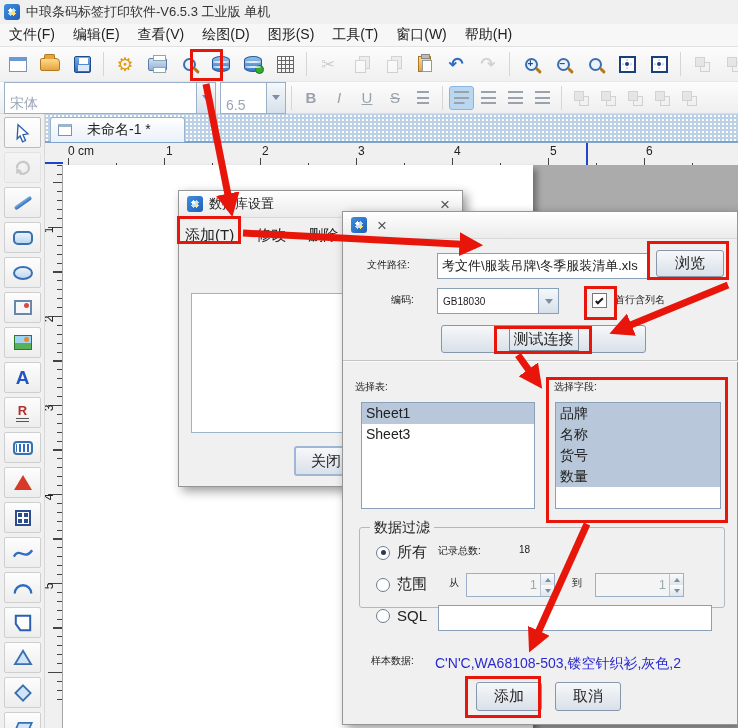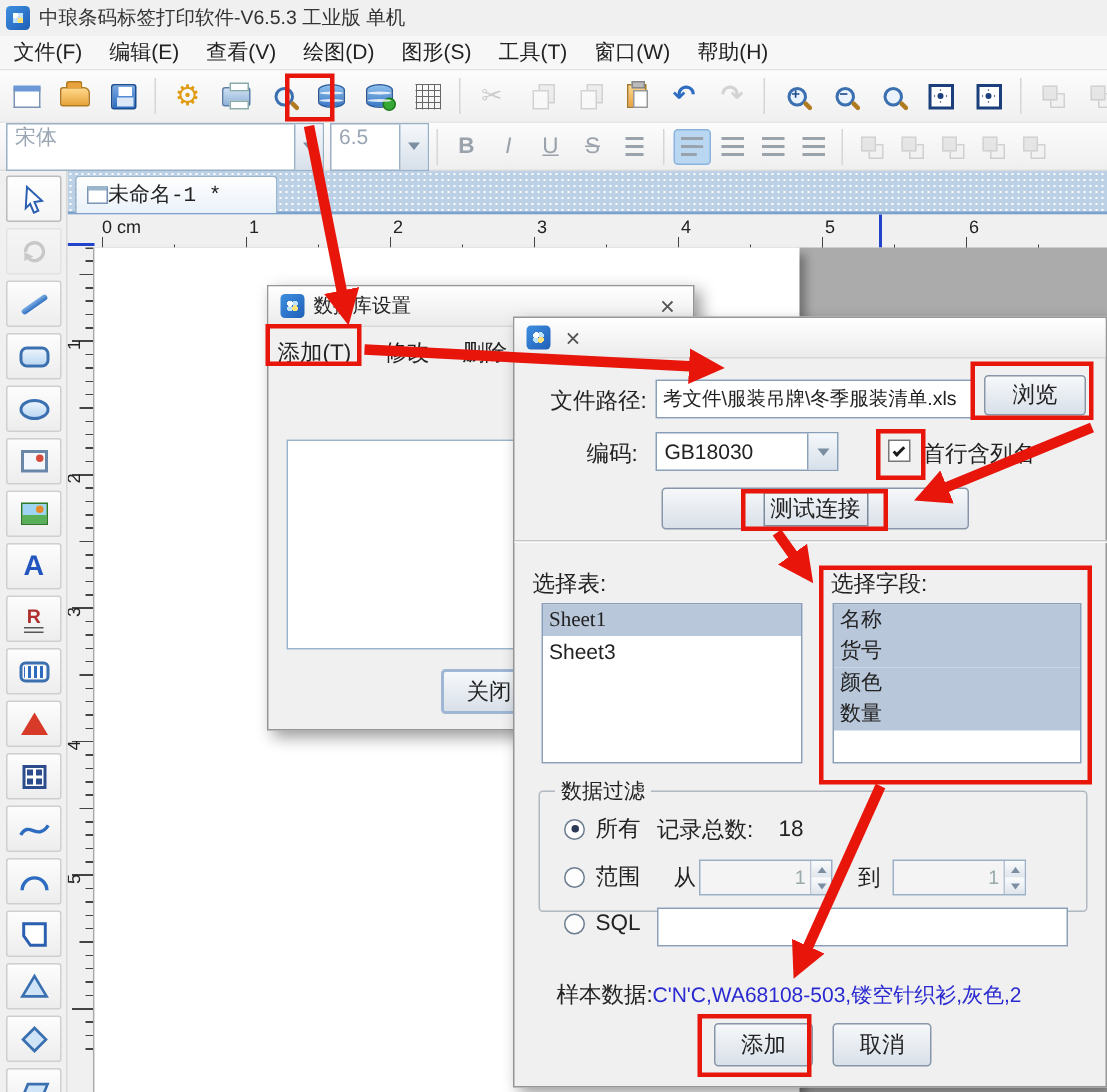--- a/index.html
+++ b/index.html
@@ -58,21 +58,21 @@
   .i-paste{width:13px;height:16px;background:linear-gradient(#ffd98a,#e8a33d);border:1px solid #a8782a;position:relative;}
   .i-paste::before{content:"";position:absolute;left:2px;top:-3px;width:7px;height:3px;background:#bbb;border:1px solid #888;}
   .i-paste::after{content:"";position:absolute;left:3px;top:3px;width:8px;height:10px;background:#fff;border:1px solid #999;}
   .i-undo{font-size:18px;color:#2d6cc0;font-weight:bold;}
   .i-redo{font-size:18px;color:#999;font-weight:bold;}
   .i-fit{width:17px;height:17px;border:2px solid #1b3f7a;position:relative;background:#fff;}
   .i-fit::after{content:"";position:absolute;left:4.5px;top:4.5px;width:4px;height:4px;background:#1b3f7a;border-radius:50%;box-shadow:0 -4px 0 -1.5px #1b3f7a,0 4px 0 -1.5px #1b3f7a,-4px 0 0 -1.5px #1b3f7a,4px 0 0 -1.5px #1b3f7a;}
   .i-arrange{width:10px;height:10px;background:#ccc;border:1px solid #999;box-shadow:5px 5px 0 -1px #eee,5px 5px 0 0 #999;margin:-4px 0 0 -4px;}
 
   
-  .combo{height:32px;border:1px solid #9ab0c6;background:#fff;display:flex;align-items:flex-start;position:relative;}
+  .combo{height:32px;border:1px solid #9ab0c6;background:#fff;display:flex;align-items:flex-end;position:relative;}
   .combo .cval{flex:1;padding:0 5px;color:#9aa6b4;font-size:14px;overflow:hidden;white-space:nowrap;}
   .combo .cbtn{width:19px;height:100%;background:linear-gradient(#f5f8fb,#d7e0ea);border-left:1px solid #9ab0c6;display:flex;align-items:center;justify-content:center;}
   .tri-down{width:0;height:0;border-left:4px solid transparent;border-right:4px solid transparent;border-top:5px solid #7c8ea2;}
   .fmtbtn{width:26px;height:24px;display:flex;align-items:center;justify-content:center;font-size:15px;color:#9aa2ac;margin:0 1px;border-radius:3px;flex:0 0 auto;}
   .alignbtn{width:25px;height:24px;display:flex;align-items:center;justify-content:center;margin:0 1px;border-radius:3px;flex:0 0 auto;}
   .alignbtn.active{background:#b9d7f1;border:1px solid #8ab4dd;}
   .bars{width:15px;height:13px;background:repeating-linear-gradient(#9aa2ac 0 2px,transparent 2px 5.5px);}
   .bars.left{clip-path:polygon(0 0,100% 0,100% 25%,70% 25%,70% 45%,100% 45%,100% 70%,70% 70%,70% 100%,0 100%);}
 
   
@@ -91,21 +91,21 @@
   .t-bar{width:20px;height:14px;border:2px solid #3a6fb0;border-radius:4px;background:repeating-linear-gradient(90deg,#2d6cc0 0 2px,#fff 2px 4px);background-clip:content-box;padding:1px;}
   .t-tri-red{width:0;height:0;border-left:9px solid transparent;border-right:9px solid transparent;border-bottom:15px solid #d83a2a;position:relative;}
   .t-qr{width:16px;height:16px;border:2px solid #2d4c8e;position:relative;background:#fff;}
   .t-qr::after{content:"";position:absolute;left:1px;top:1px;width:4px;height:4px;background:#2d4c8e;box-shadow:6px 0 #2d4c8e,0 6px #2d4c8e,6px 6px #2d4c8e;}
   .t-shape{fill:none;stroke:#2d6cc0;stroke-width:2.5;}
   .t-fill{fill:#cfe4f6;stroke:#3a6fb0;stroke-width:2;}
 
   .tabbar{position:absolute;left:45px;top:114px;width:693px;height:29px;
      background:radial-gradient(#ffffff 28%,transparent 30%) 0 0/4px 4px,#bcd0e6;
      border-bottom:2px solid #7da3cc;}
-  .tab{position:absolute;left:5px;top:3px;width:135px;height:25px;background:linear-gradient(#ffffff,#e9f1f9);border:1px solid #9ab4cc;border-bottom:none;border-radius:3px 3px 0 0;display:flex;align-items:center;gap:0;padding-left:7px;font-size:14px;font-family:Liberation Mono, monospace;}
+  .tab{position:absolute;left:5px;top:3px;width:135px;height:25px;background:linear-gradient(#ffffff,#e9f1f9);border:1px solid #9ab4cc;border-bottom:none;border-radius:3px 3px 0 0;display:flex;align-items:center;gap:15px;padding-left:7px;font-size:14px;}
   .tabdoc{width:14px;height:12px;background:#fff;border:1px solid #7a93b5;border-top:3px solid #9ab4cc;flex:0 0 auto;}
 
   .hruler{position:absolute;left:45px;top:143px;width:693px;height:30px;background:#f0f0f0;border-bottom:1px solid #aaa;
      background-image:
        repeating-linear-gradient(90deg,#444 0 1px,transparent 1px 9.6px),
        repeating-linear-gradient(90deg,#444 0 1px,transparent 1px 48px),
        repeating-linear-gradient(90deg,#444 0 1px,transparent 1px 96px);
      background-size:693px 5px,693px 9px,693px 14px;
      background-position:23px bottom,23px bottom,23px bottom;background-repeat:no-repeat;}
   .hnum{position:absolute;top:1px;font-size:12px;color:#222;}
@@ -128,32 +128,32 @@
   .dtitle .ttext{flex:1;font-size:13px;color:#222;white-space:nowrap;overflow:hidden;}
   .dclose{font-size:17px;color:#555;padding:0 4px;line-height:1;}
 
   .dlg1{left:178px;top:190px;width:285px;height:297px;z-index:5;}
   .dlg1 .dmenu{display:flex;gap:22px;padding:8px 6px 4px 6px;font-size:15px;}
   .dlg1 .listbox{position:absolute;left:12px;top:102px;width:262px;height:140px;background:#fff;border:1px solid #9ab4cc;}
   .btn{display:flex;align-items:center;justify-content:center;background:linear-gradient(#f6f8fa,#d9e0e9);border:1px solid #8796a8;border-radius:3px;font-size:15px;color:#222;}
   .dlg1 .closebtn{position:absolute;left:115px;top:255px;width:64px;height:30px;border:2px solid #9fb6d4;}
 
   .dlg2{left:342px;top:211px;width:396px;height:514px;z-index:10;}
-  .lbl{position:absolute;font-size:15px;color:#222;white-space:nowrap;}
+  .lbl{position:absolute;font-size:10px;color:#222;white-space:nowrap;}
   .field{position:absolute;background:#fff;border:1px solid #8aa0b8;font-size:13px;display:flex;align-items:center;padding:0 4px;overflow:hidden;white-space:nowrap;}
   .combo2{position:absolute;background:#fff;border:1px solid #8aa0b8;display:flex;align-items:center;}
-  .combo2 .cval{flex:1;padding:0 5px;font-size:14px;overflow:hidden;white-space:nowrap;}
+  .combo2 .cval{flex:1;padding:0 5px;font-size:10px;overflow:hidden;white-space:nowrap;}
   .combo2 .cbtn{width:20px;align-self:stretch;background:linear-gradient(#f5f8fb,#d7e0ea);border-left:1px solid #8aa0b8;display:flex;align-items:center;justify-content:center;}
   .cb{position:absolute;width:15px;height:15px;background:#fff;border:1px solid #777;display:flex;align-items:center;justify-content:center;}
   .cb .mark{width:8px;height:4px;border-left:2px solid #1a1a1a;border-bottom:2px solid #1a1a1a;transform:rotate(-45deg) translate(0,-1px);}
   .focusring{border:1px solid #7a8a99;padding:1px 4px;}
   .hsep{position:absolute;left:0;width:396px;height:0;border-top:1px solid #c4c4c4;border-bottom:1px solid #fafafa;}
   .list2{position:absolute;background:#fff;border:1px solid #8aa0b8;font-size:14px;overflow:hidden;}
   .litem{height:21px;line-height:21px;padding:0 4px;white-space:nowrap;}
-  .litem.sel{background:var(--selection,#b8c7da);font-family:Liberation Serif, serif;}
+  .litem.sel{background:var(--selection,#b8c7da);}
   .group{position:absolute;border:1px solid #b0b8c2;border-radius:3px;}
   .glegend{position:absolute;top:-9px;left:10px;background:#f0f0f0;padding:0 4px;font-size:14px;}
   .radio{width:14px;height:14px;border:1px solid #6d7d90;border-radius:50%;background:#fdfdfd;display:inline-block;vertical-align:-2px;position:relative;flex:0 0 auto;}
   .radio.on::after{content:"";position:absolute;left:3.5px;top:3.5px;width:5px;height:5px;border-radius:50%;background:#2b3a55;}
   .radiorow{position:absolute;display:flex;align-items:center;gap:7px;font-size:15px;}
   .spin{position:absolute;height:24px;background:#f4f4f4;border:1px solid #9ab0c6;display:flex;}
   .spin .sval{flex:1;text-align:right;padding:3px 3px 0 0;color:#9aa;font-size:13px;}
   .spin .sbtns{width:14px;display:flex;flex-direction:column;border-left:1px solid #b8c4d2;}
   .spin .sb{flex:1;background:linear-gradient(#fafbfc,#dfe5ec);display:flex;align-items:center;justify-content:center;}
   .tri-up-s{width:0;height:0;border-left:3px solid transparent;border-right:3px solid transparent;border-bottom:4px solid #7c8ea2;}
@@ -465,23 +465,23 @@
   <div class="hsep" style="top:148px"></div>
 
   <span class="lbl" style="left:12px;top:168px">选择表:</span>
   <div class="list2" style="left:18px;top:190px;width:174px;height:107px">
     <div class="litem sel">Sheet1</div>
     <div class="litem">Sheet3</div>
   </div>
 
   <span class="lbl" style="left:211px;top:168px">选择字段:</span>
   <div class="list2" style="left:212px;top:190px;width:166px;height:107px">
+    <div class="litem sel">品牌</div>
     <div class="litem sel">名称</div>
     <div class="litem sel">货号</div>
-    <div class="litem sel">颜色</div>
     <div class="litem sel">数量</div>
   </div>
 
   <div class="group" style="left:16px;top:315px;width:366px;height:81px">
     <span class="glegend">数据过滤</span>
   </div>
   <div class="radiorow" style="left:33px;top:331px">
     <span class="radio on"></span>
     <span>所有</span>
   </div>

